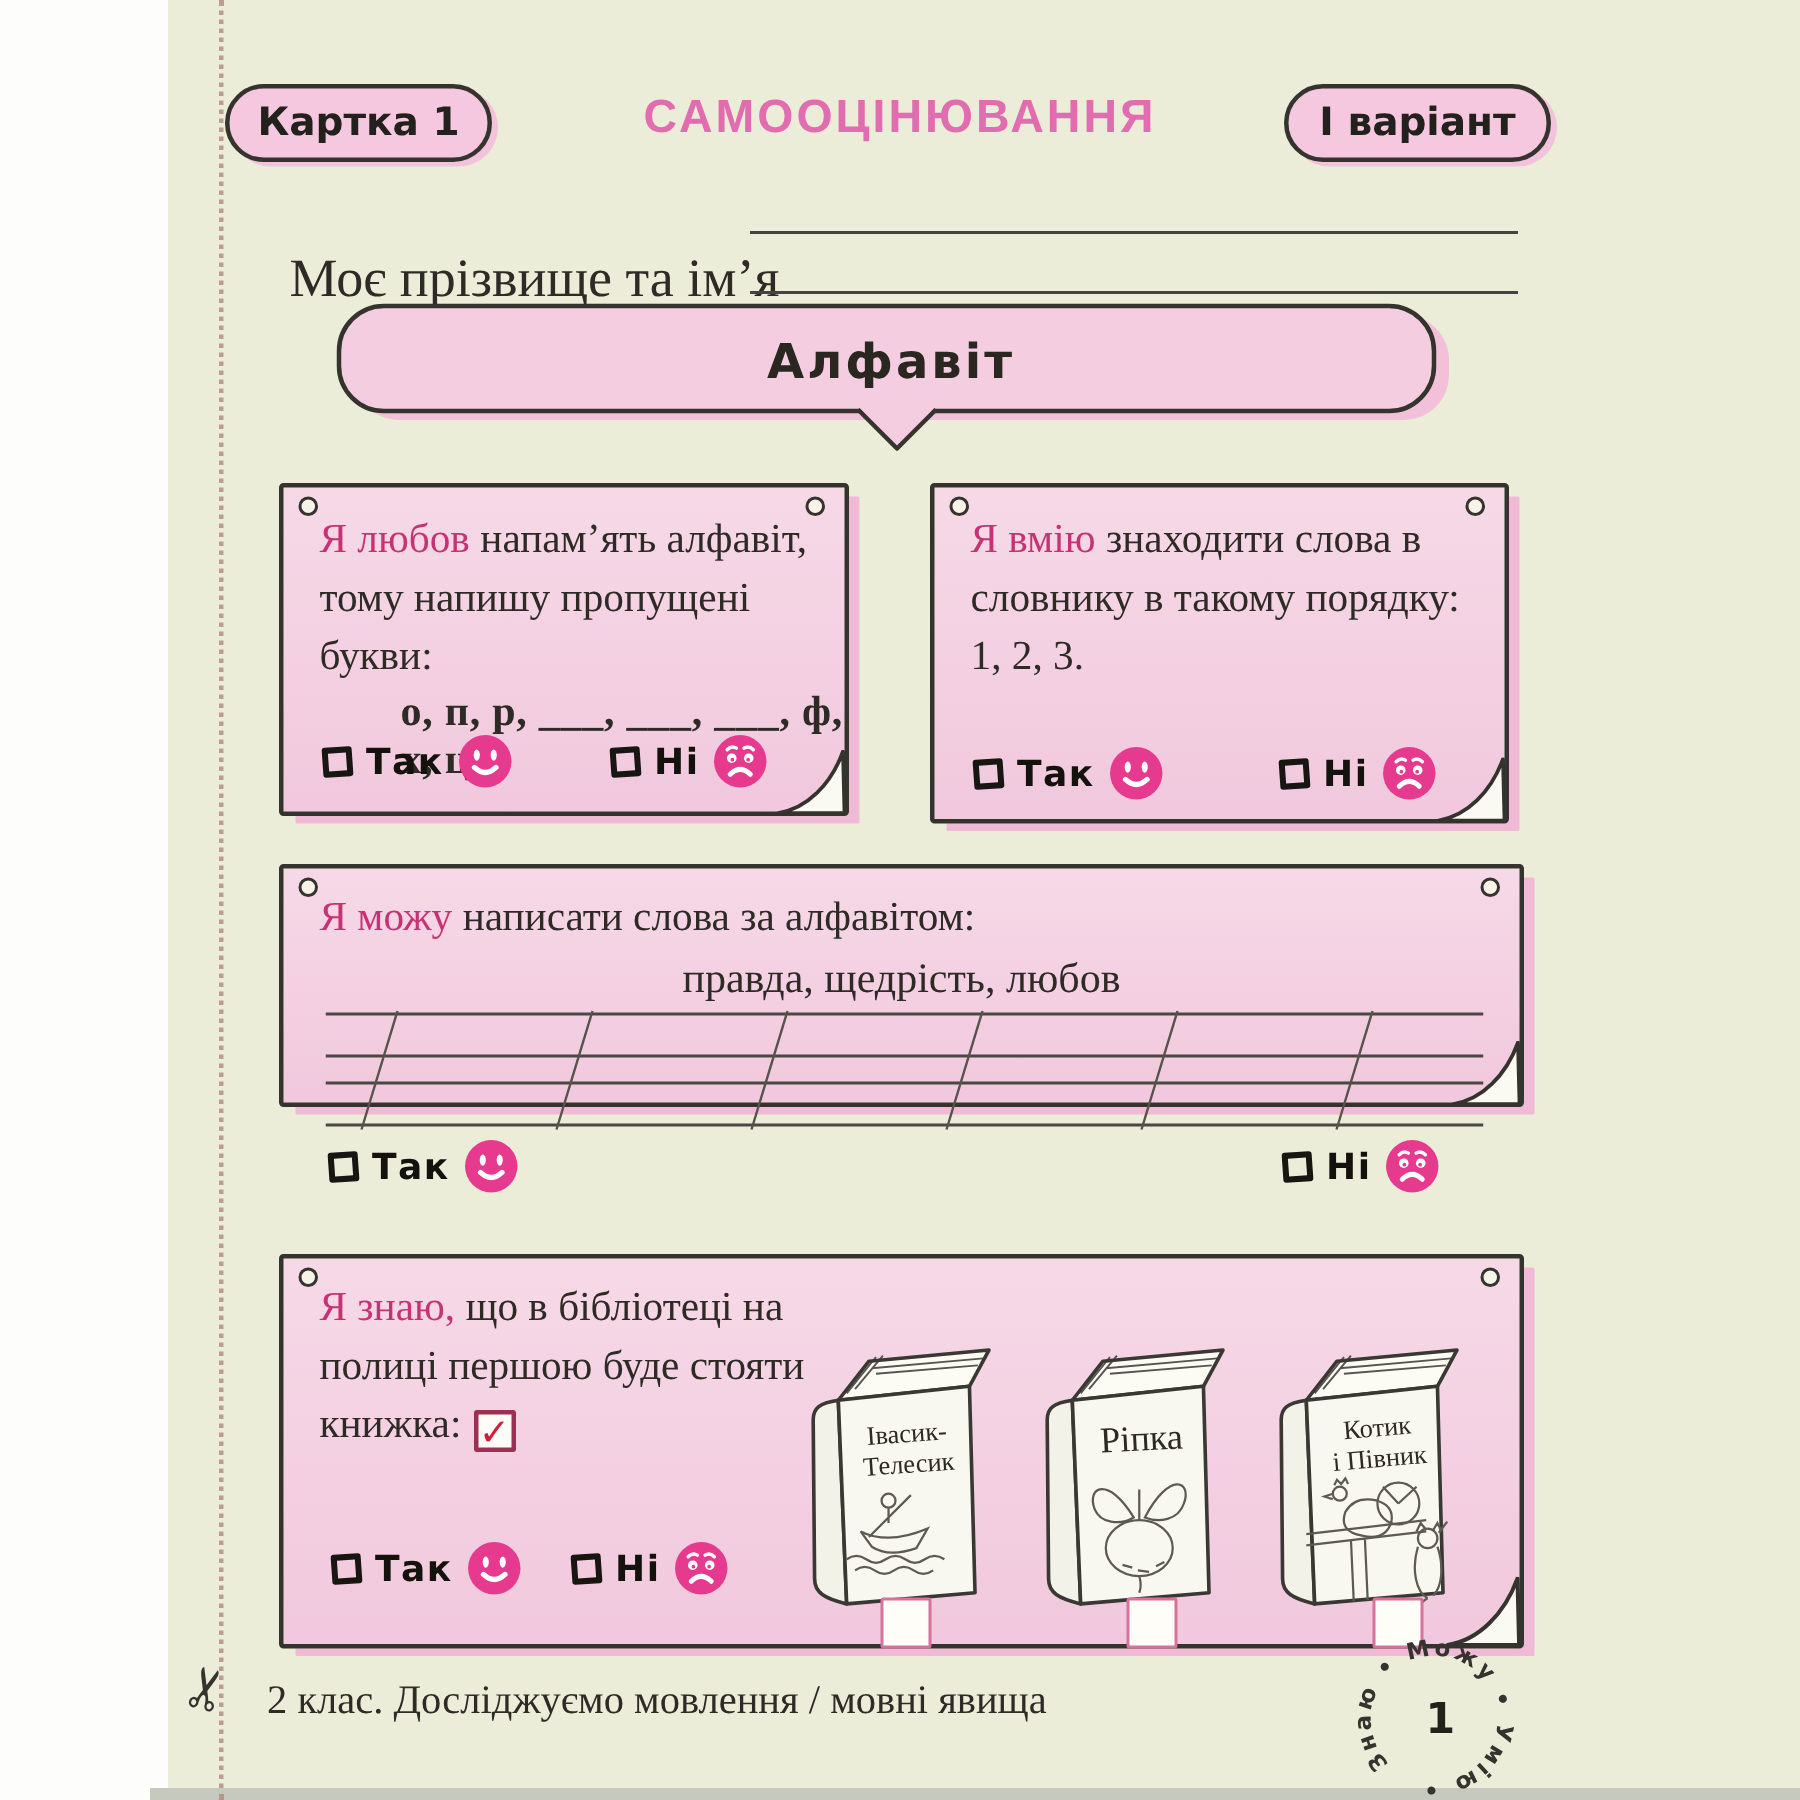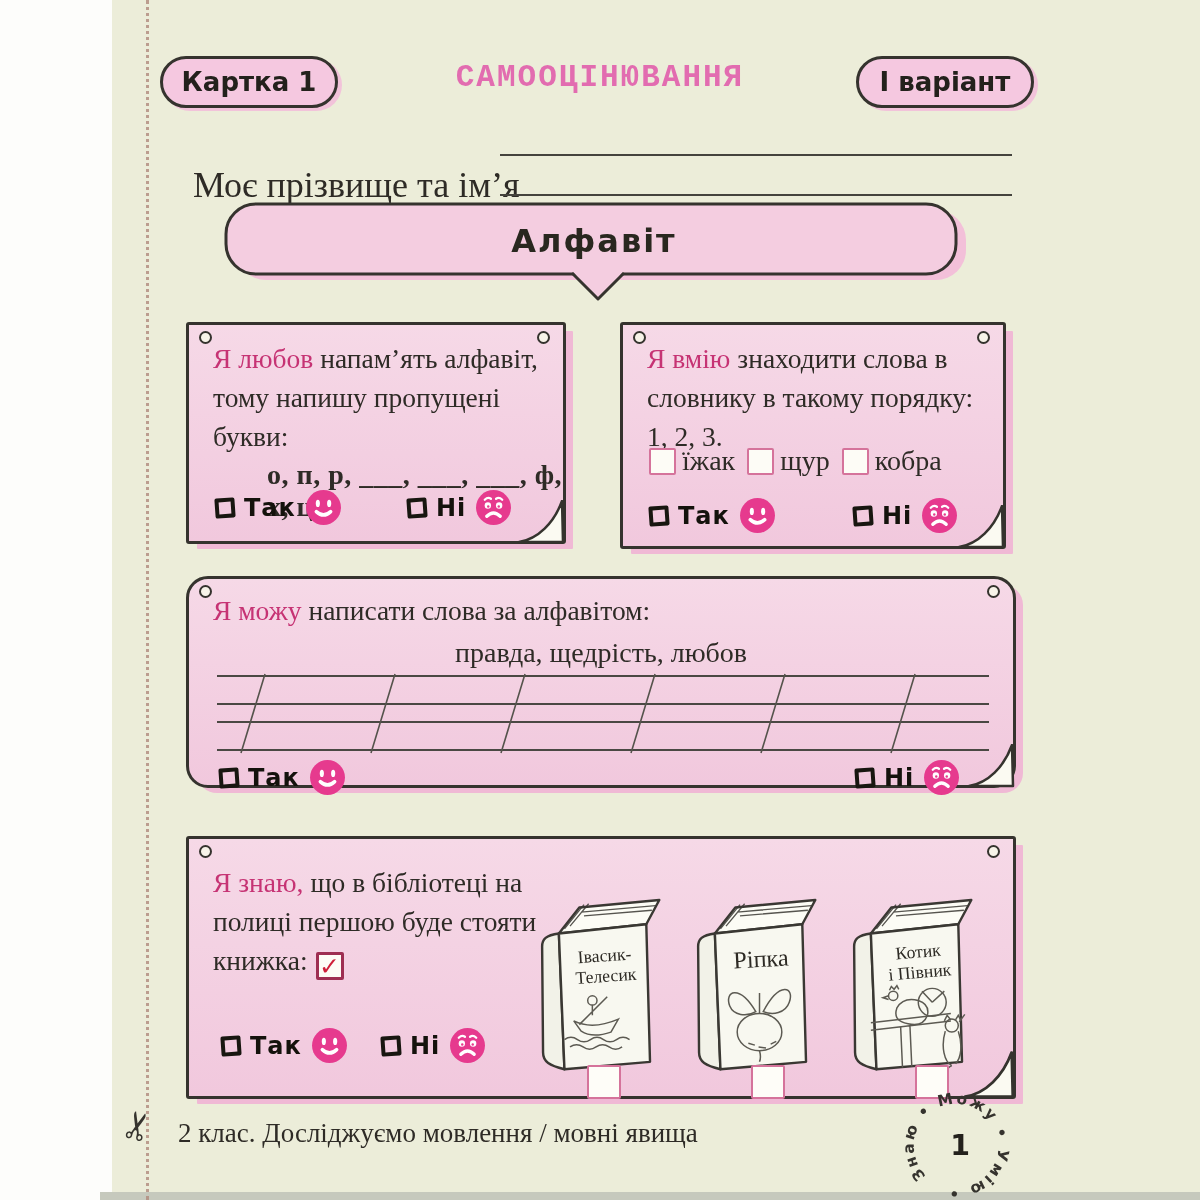--- a/index.html
+++ b/index.html
@@ -14,54 +14,54 @@
   .bottom-strip { position:absolute; left:100px; right:0; top:1192px; height:8px; background:#c6c9bd; }
   .cutline { position:absolute; left:146px; top:0; height:1200px; width:0; border-left:3px dotted #b18a7d; opacity:.8; }
 
   
   .badge {
     position:absolute; height:52px; border:3px solid #35332e; border-radius:26px;
     background:#f5c8e0; display:flex; align-items:center; justify-content:center;
     font-family:"DejaVu Sans", sans-serif; font-weight:800; font-size:26px; color:#23211c;
     box-shadow:4px 3px 0 #f2c3da;
   }
-  #badge-card { left:160px; top:56px; width:178px; }
+  #badge-card { left:150px; top:56px; width:178px; }
   #badge-variant { left:856px; top:56px; width:178px; }
   .page-title {
     position:absolute; left:300px; top:60px; width:600px; text-align:center;
-    font-family:Liberation Mono, monospace; font-weight:800; font-size:31px;
+    font-family:Liberation Sans, sans-serif; font-weight:800; font-size:31px;
     color:#e26cb0; letter-spacing:2px;
   }
   .name-label { position:absolute; left:193px; top:124px; font-size:36px;margin-top:40px; }
   .nameline { position:absolute; left:500px; width:512px; height:0; border-top:2.5px solid #45433d; }
   #nameline1 { top:154px; } #nameline2 { top:194px; }
 
   
   .banner-svg { position:absolute; left:222px; top:200px; }
 
   
   .note {
     position:absolute; background:linear-gradient(180deg,#f6d9e7 0%,#f1c8dd 100%);
     border:3px solid #35332e; border-radius:3px; box-shadow:9px 7px 0 -2px #f0b9d5;
   }
   #note-alphabet   { left:186px; top:322px; width:380px; height:222px; }
   #note-dictionary { left:620px; top:322px; width:386px; height:227px; }
-  #note-write      { left:186px; top:576px; width:830px; height:212px;border-radius:22px; }
+  #note-write      { left:186px; top:576px; width:830px; height:162px; }
   #note-library    { left:186px; top:836px; width:830px; height:263px; }
 
   .pin { position:absolute; top:6px; width:13px; height:13px; border:2.5px solid #35332e; border-radius:50%; background:#f7f3e8; }
   .pin.l { left:10px; } .pin.r { right:13px; }
   .fold { position:absolute; right:-3px; bottom:-3px; }
 
   .ntext { position:absolute; font-size:27.5px; line-height:1.42; }
   .lead { color:#c63374; margin-right:7px; }
   #note-alphabet .ntext { left:24px; top:14px; width:332px; }
   #note-dictionary .ntext { left:24px; top:14px; width:346px; }
   #note-write .ntext { left:24px; top:12px; width:780px; }
-  #note-library .ntext { left:24px; top:12px; width:338px;margin-top:12px; }
+  #note-library .ntext { left:24px; top:12px; width:338px; }
 
   .letters { position:absolute; left:30px; top:134px; font-weight:bold; font-size:28px; letter-spacing:.5px;margin-left:48px; }
   .opts { position:absolute; left:26px; top:120px; display:flex; align-items:center; font-size:28px; }
   .wbox { width:27px; height:27px; background:#fdfcf6; border:2.5px solid #d5739b; border-radius:2px; margin-right:6px; }
   .opts .w2 { margin-left:12px; }
   .words-center { position:absolute; left:0; right:0; top:58px; text-align:center; font-size:28px; }
   .ruling { position:absolute; left:28px; top:94px; }
 
   .yn { position:absolute; display:flex; align-items:center; gap:9px; }
   .cbk { width:20px; height:20px; border:4px solid #181610; border-radius:2px; transform:rotate(-4deg); }
@@ -162,28 +162,20 @@
     </div>
     <svg class="fold" width="48" height="44">
         <use href="#fold-sym"></use>
       </svg>
   </div>
 
   <div class="note" id="note-dictionary">
     <span class="pin l"></span>
     <span class="pin r"></span>
     <p class="ntext"><span class="lead">Я вмію</span><span>знаходити слова в словнику в такому порядку: 1, 2, 3.</span></p>
-    <div class="opts">
-      <span class="wbox"></span>
-      <span>їжак</span>
-      <span class="wbox w2"></span>
-      <span>щур</span>
-      <span class="wbox w2"></span>
-      <span>кобра</span>
-    </div>
     <div class="yn yn1">
       <span class="cbk"></span>
       <span class="ynlab">Так</span>
       <svg class="smiley">
           <use href="#sm-h"></use>
         </svg>
     </div>
     <div class="yn yn2">
       <span class="cbk"></span>
       <span class="ynlab">Ні</span>

